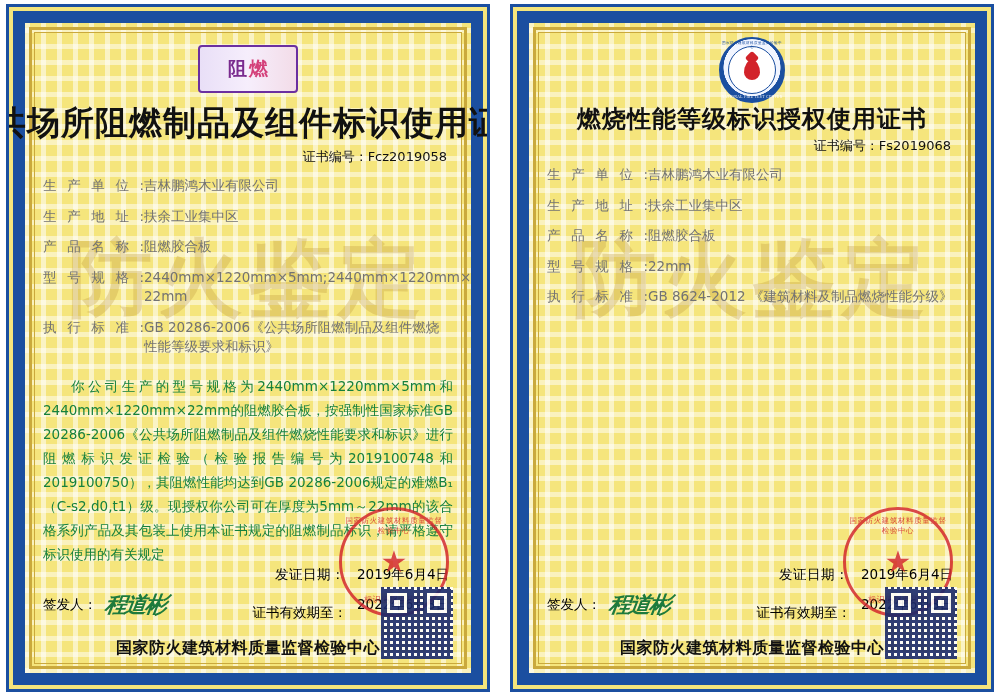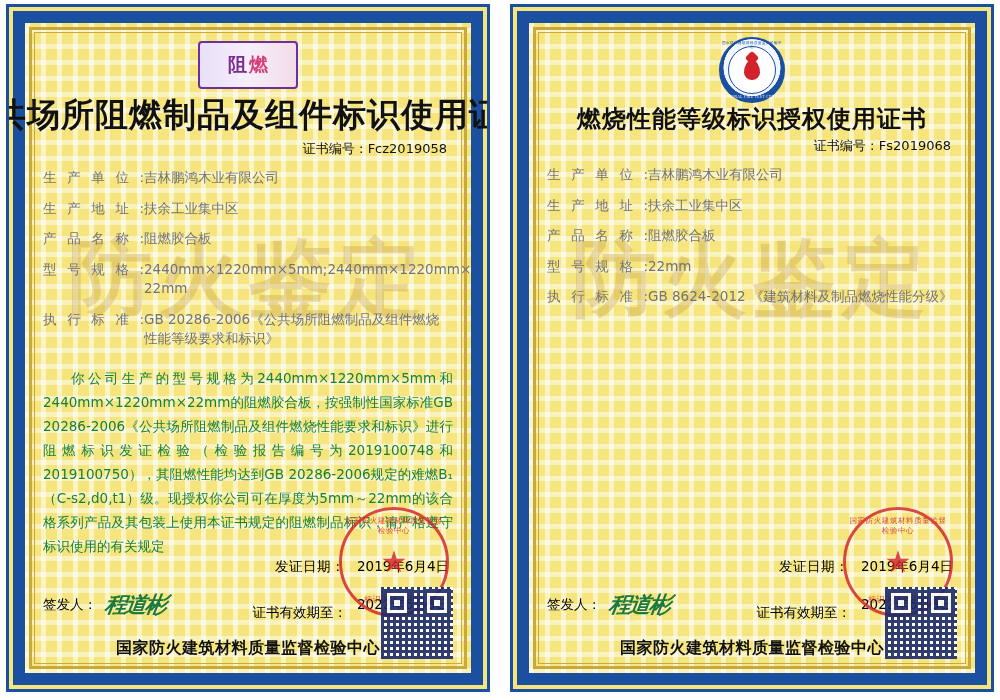--- a/index.html
+++ b/index.html
@@ -215,21 +215,21 @@
   }
   .spacer { flex: 1 1 auto; }
 
   .issue-row {
     width: 100%;
     display: flex;
     justify-content: flex-end;
     align-items: center;
     font-size: 13.5px;
     font-family: "DejaVu Sans", sans-serif;
-    margin-bottom: 12px;
+    margin-bottom: 4px;
     padding-right: 4px;
     box-sizing: border-box;
   }
   .issue-row .k { letter-spacing: .5px; }
   .issue-row .v { margin-left: 12px; }
 
   .sign-row {
     width: 100%;
     display: flex;
     align-items: center;

